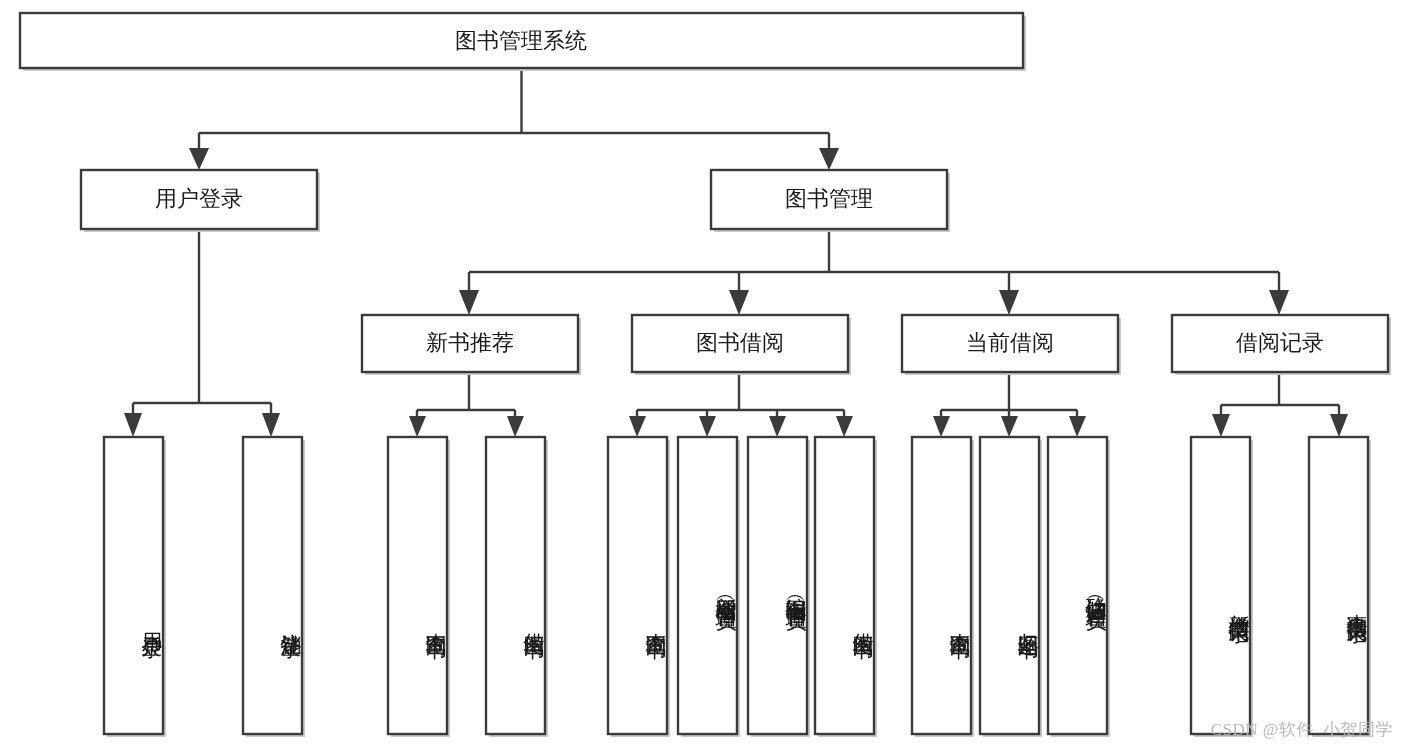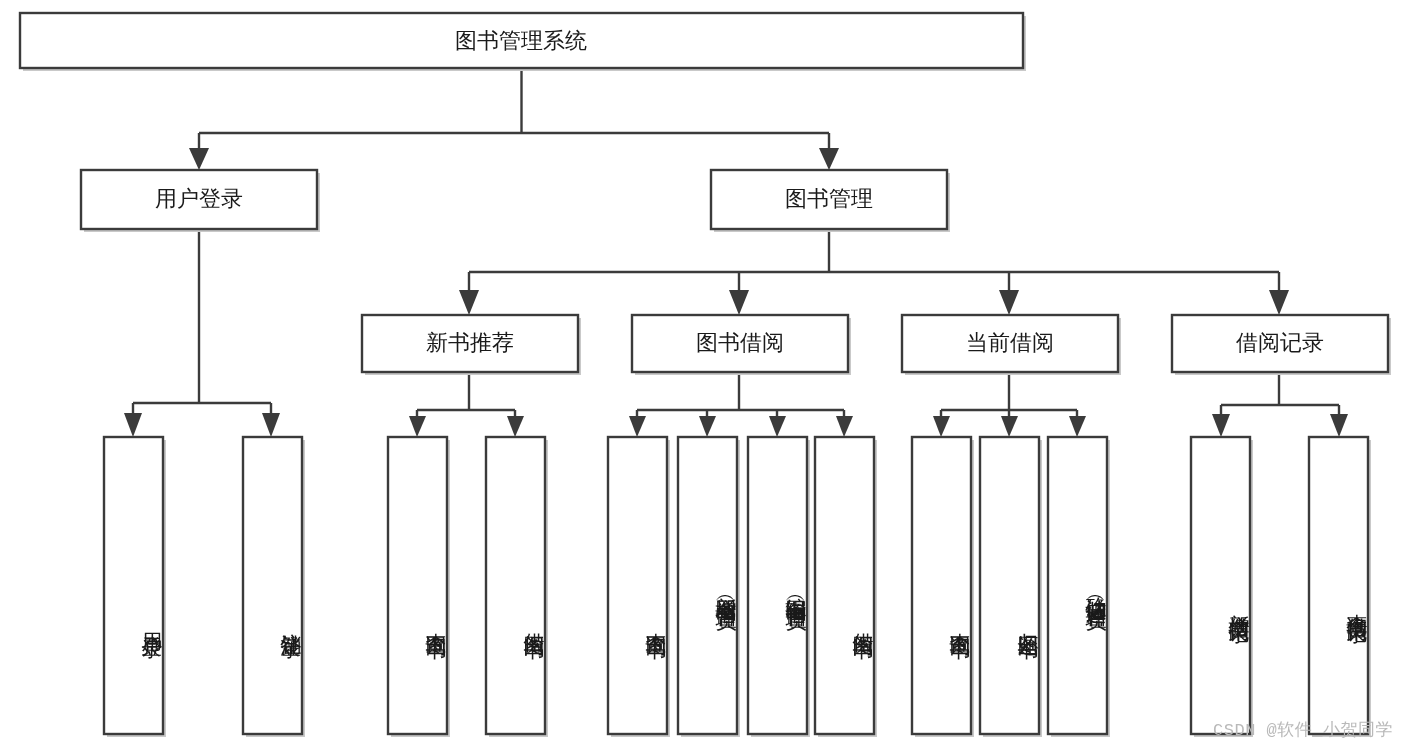--- a/index.html
+++ b/index.html
@@ -58,21 +58,21 @@
     line-height: 1.05;
     color: #1a1a1a;
     letter-spacing: 2px;
     white-space: nowrap;
     pointer-events: none;
   }
   .watermark {
     position: absolute;
     right: 12px;
     bottom: 6px;
-    font-family: Liberation Mono, monospace;
+    font-family: Liberation Serif, serif;
     font-size: 17px;
     color: #b9b9b9;
     letter-spacing: 0.5px;
     white-space: nowrap;
   }
 </style>
 </head>
 <body>
 
 <svg id="diagram" viewBox="0 0 1405 747" xmlns="http://www.w3.org/2000/svg">

